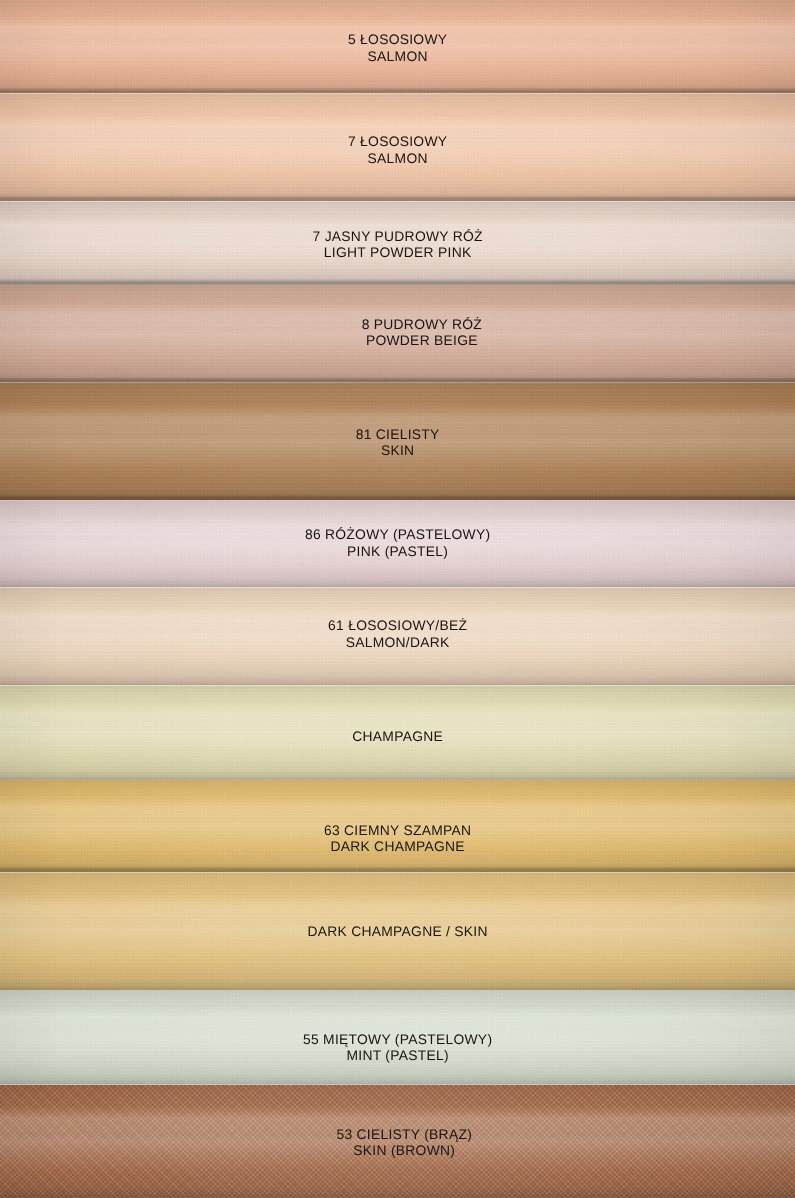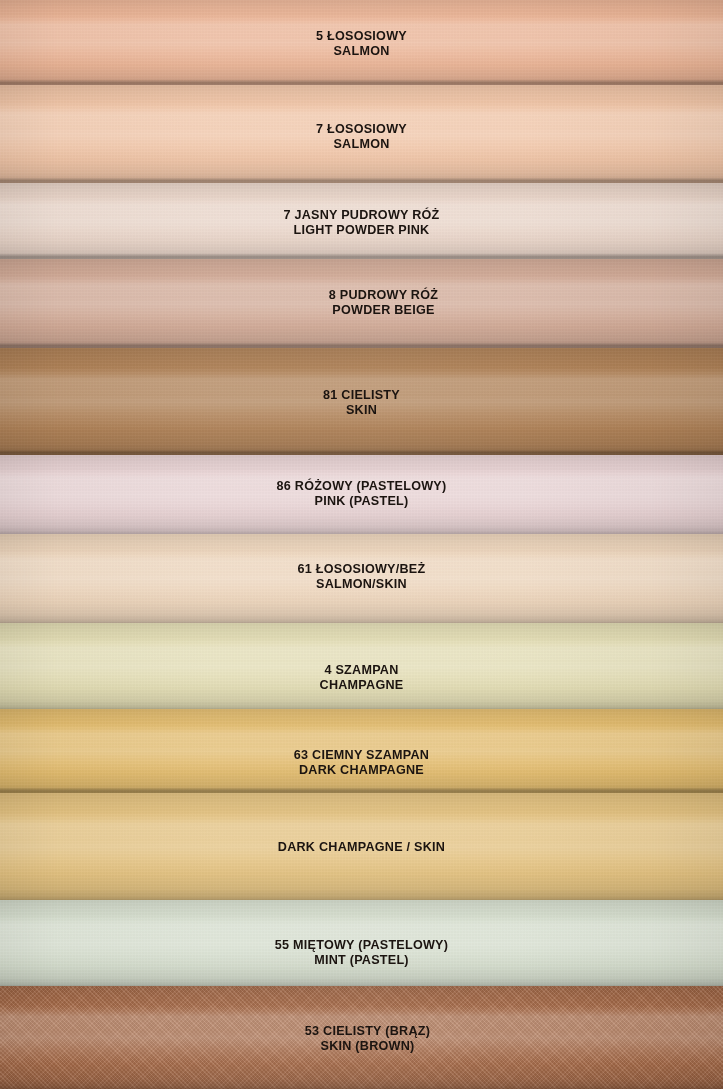--- a/index.html
+++ b/index.html
@@ -7,21 +7,20 @@
   body{
     font-family:"Liberation Sans","DejaVu Sans",sans-serif;
     -webkit-font-smoothing:antialiased;
   }
   #chart{
     position:relative;
     width:723px;
     height:1089px;
     overflow:hidden;
     margin:0 auto;
-    font-weight:bold;
   }
   .band{
     position:absolute;
     left:0;
     width:723px;
     overflow:hidden;
   }
   
   .band .base{
     position:absolute;
@@ -183,31 +182,30 @@
     </div>
     <div class="band" style="top: 534px; height: 89px;">
       <div class="base" style="background: rgb(238, 214, 188);"></div>
       <div class="weave"></div>
       <div class="shade"></div>
       <div class="sides"></div>
       <div class="sheen"></div>
     </div>
     <div class="label" style="top: 562px;">
       <span class="l1">61 ŁOSOSIOWY/BEŻ</span>
-      <span class="l2">SALMON/SKIN</span>
+      <span class="l2">SALMON/DARK</span>
     </div>
     <div class="band" style="top: 623px; height: 86px;">
       <div class="base" style="background: rgb(228, 222, 181);"></div>
       <div class="weave"></div>
       <div class="shade"></div>
       <div class="sides"></div>
       <div class="sheen"></div>
     </div>
     <div class="label" style="top: 663px;">
-      <span class="l1">4 SZAMPAN</span>
       <span class="l2">CHAMPAGNE</span>
     </div>
     <div class="band" style="top: 709px; height: 84px;">
       <div class="base" style="background: rgb(228, 189, 111);"></div>
       <div class="weave"></div>
       <div class="shade"></div>
       <div class="sides"></div>
       <div class="sheen"></div>
       <div class="fold"></div>
     </div>

